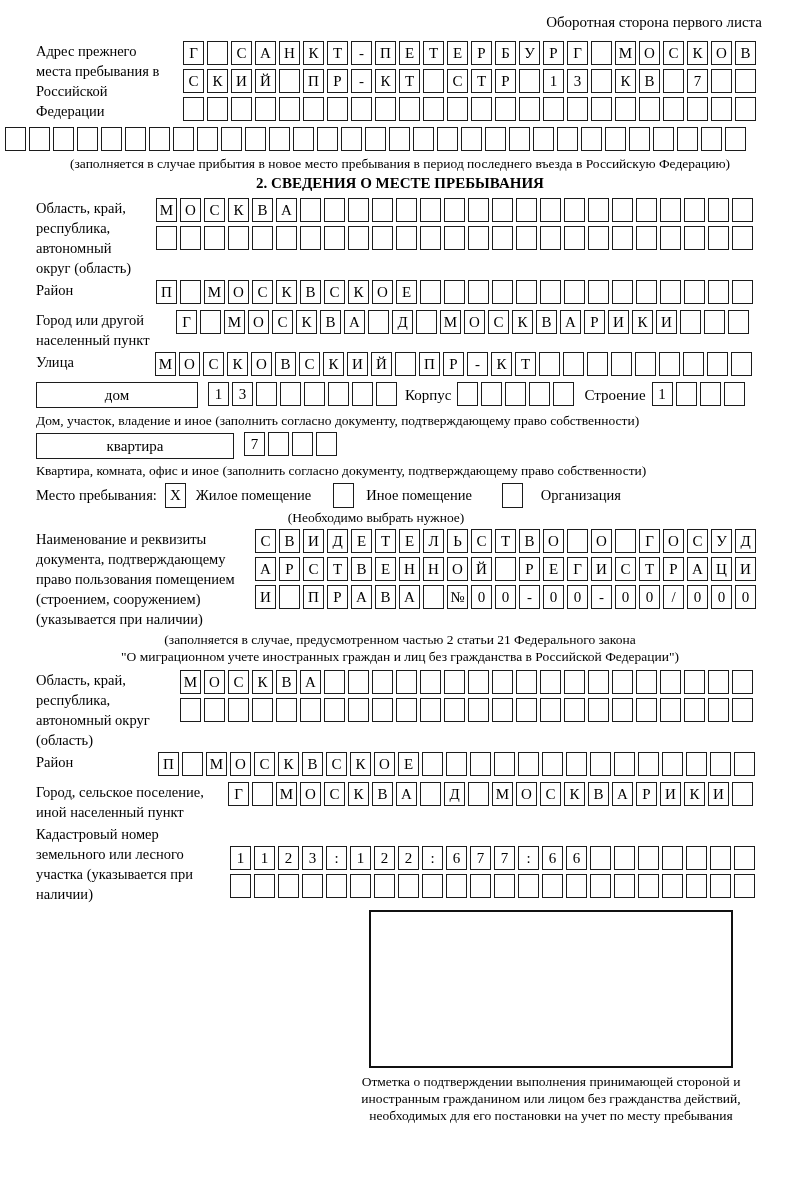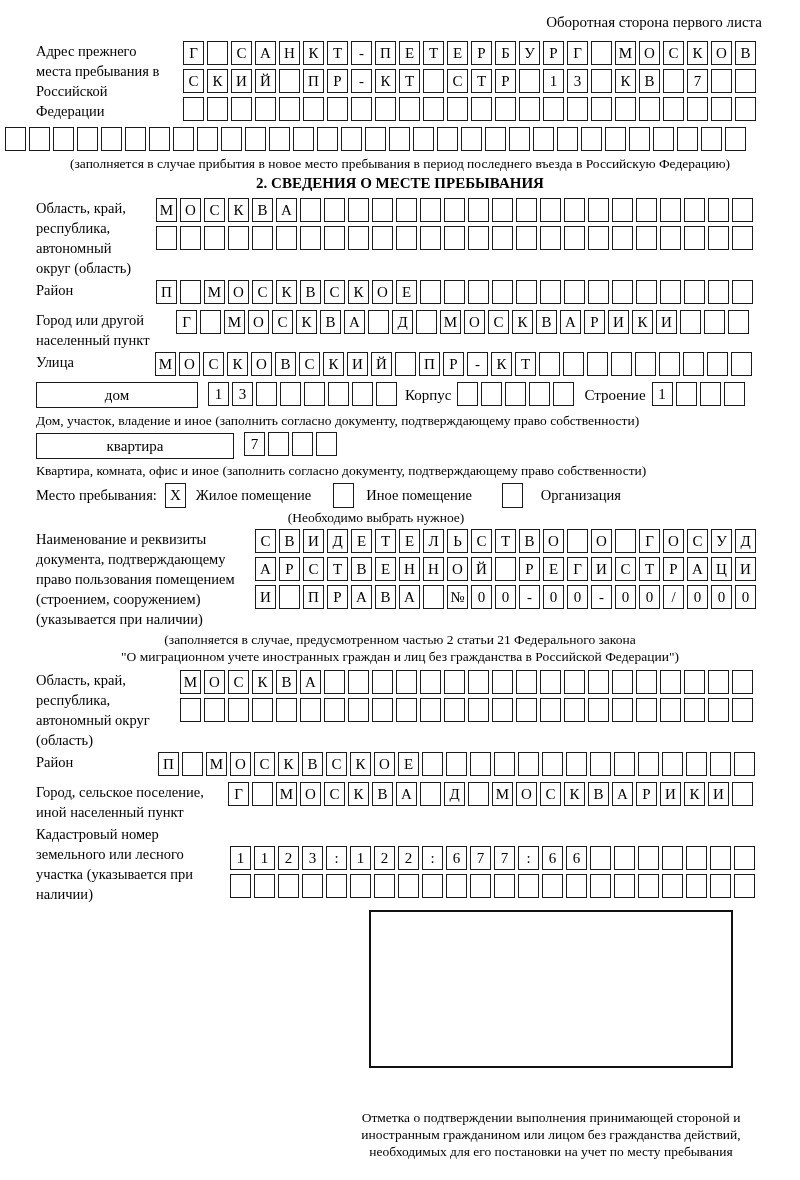--- a/index.html
+++ b/index.html
@@ -19,21 +19,21 @@
   .domrow{display:flex;align-items:flex-start;margin-bottom:2px;}
   .widebox{box-sizing:border-box;height:26px;border:1.5px solid #1c1c1c;display:flex;align-items:center;
            justify-content:center;font-size:15px;flex:0 0 auto;}
   .inline-label{font-size:15px;line-height:26px;white-space:nowrap;flex:0 0 auto;}
   .chkrow{display:flex;align-items:center;font-size:14.5px;margin:4px 0 0 0;}
   .chk{box-sizing:border-box;width:21px;height:25px;border:1.5px solid #1c1c1c;display:flex;align-items:center;
        justify-content:center;font-size:15px;flex:0 0 auto;}
   .fact-title{font-size:15px;font-weight:bold;text-align:center;margin:8px 0 6px 0;}
   .fact-note{font-size:13.5px;text-align:center;line-height:17px;}
   .stamp-wrap{width:438px;margin-left:auto;margin-right:-6px;margin-top:6px;
-              display:flex;flex-direction:column;align-items:center;gap:36px;}
+              display:flex;flex-direction:column;align-items:center;}
   .stamp-box{box-sizing:border-box;width:364px;height:158px;border:2px solid #111;background:#fff;}
   .stamp-caption{width:420px;text-align:center;font-size:13.5px;line-height:17px;margin-top:5px;}
   .mt2{margin-top:2px;align-items:center;}
 </style>
 </head>
 <body>
 
 <div class="page">
 
   <div class="hdr">Оборотная сторона первого листа</div>

